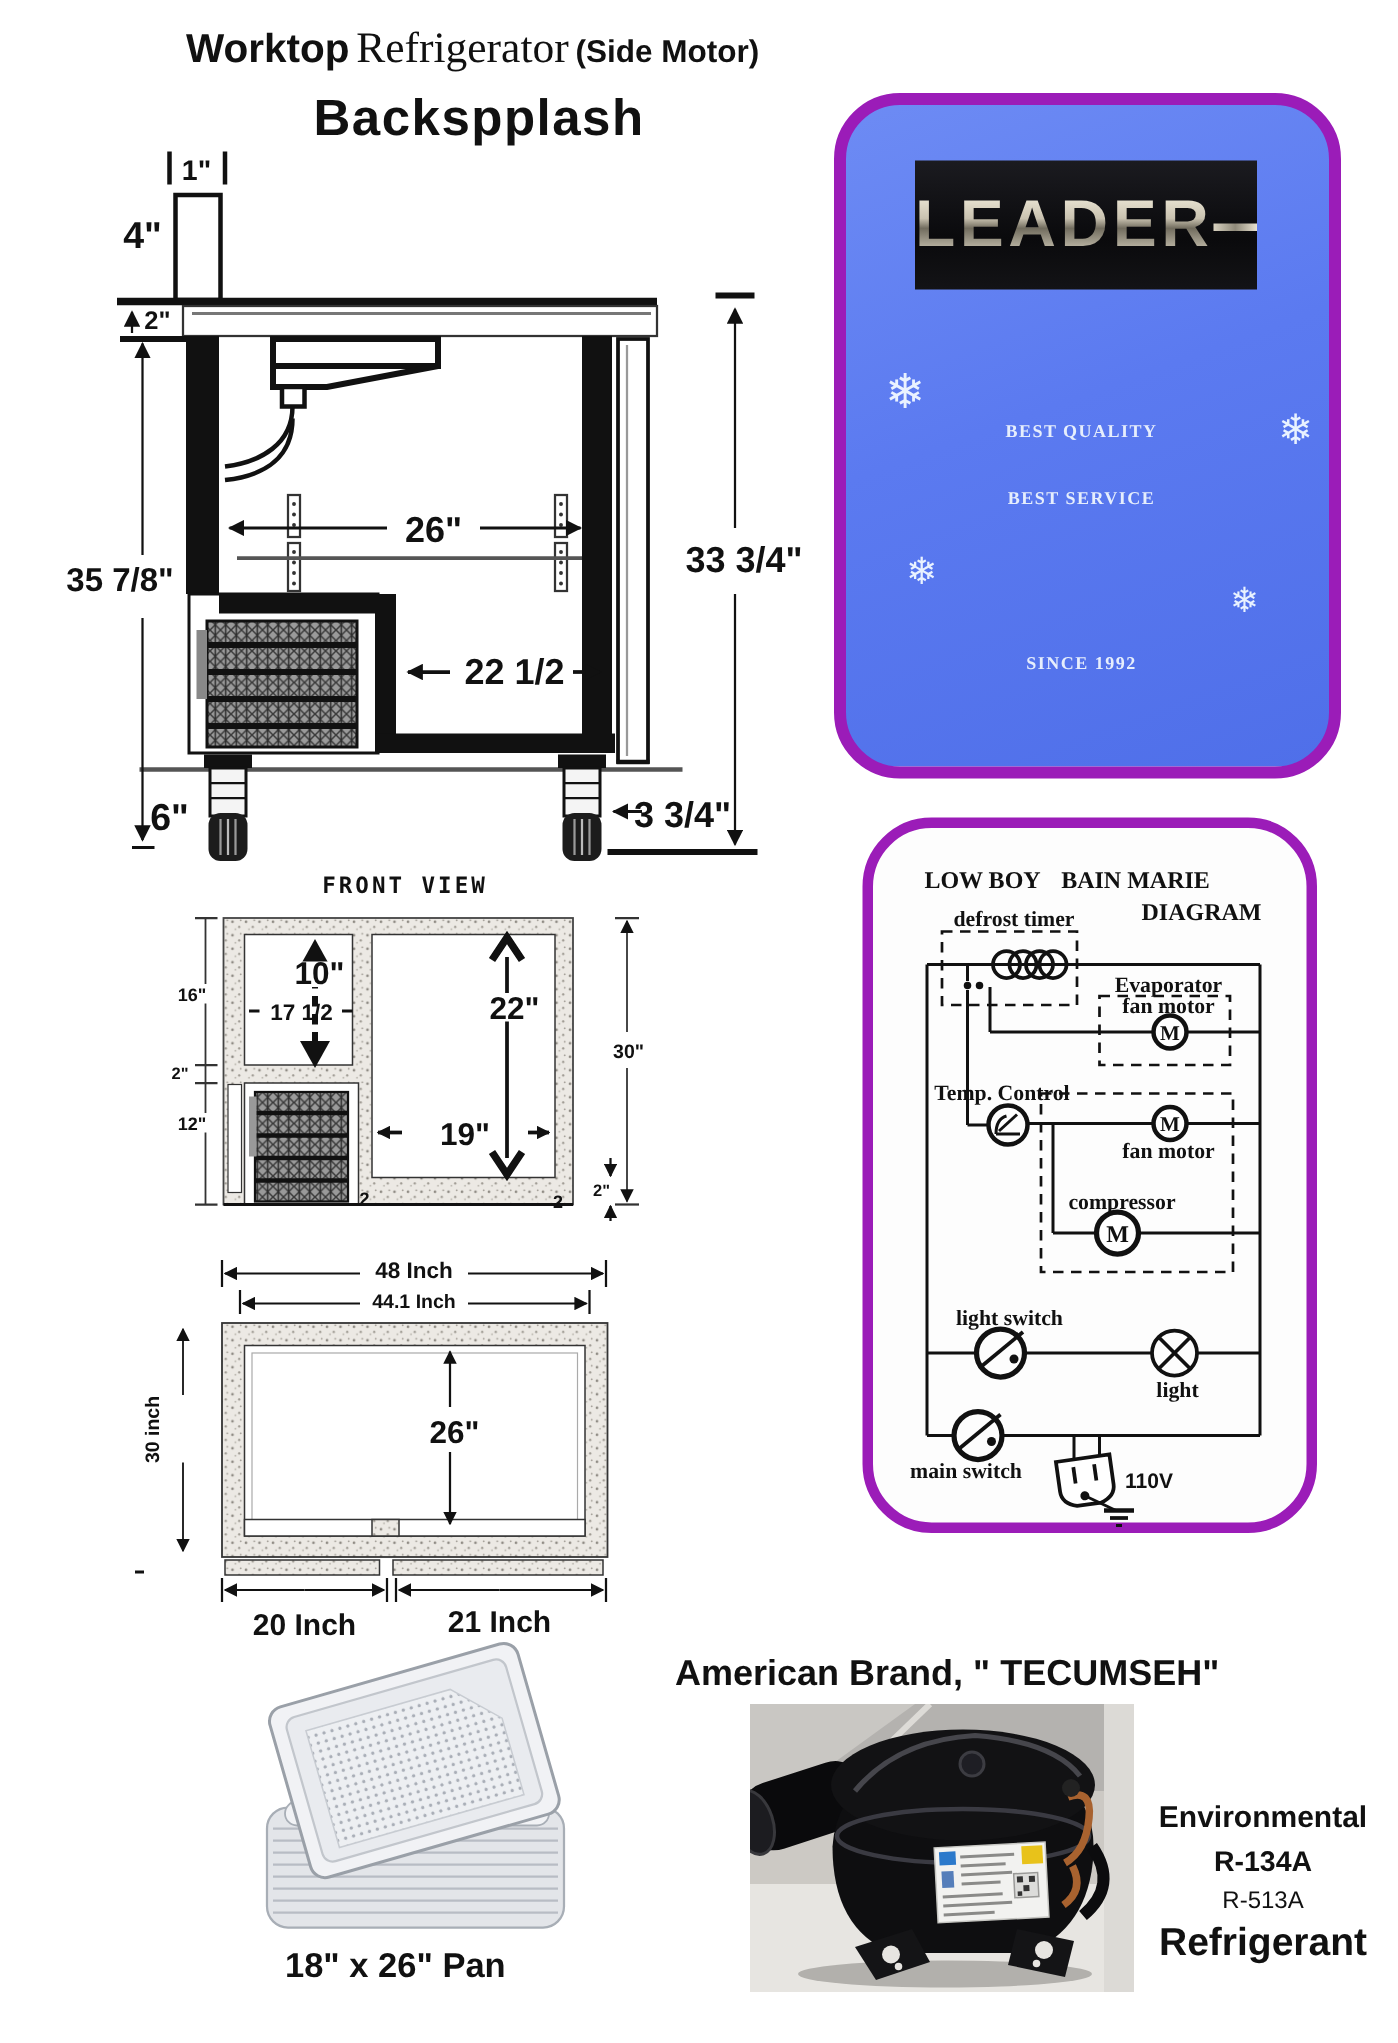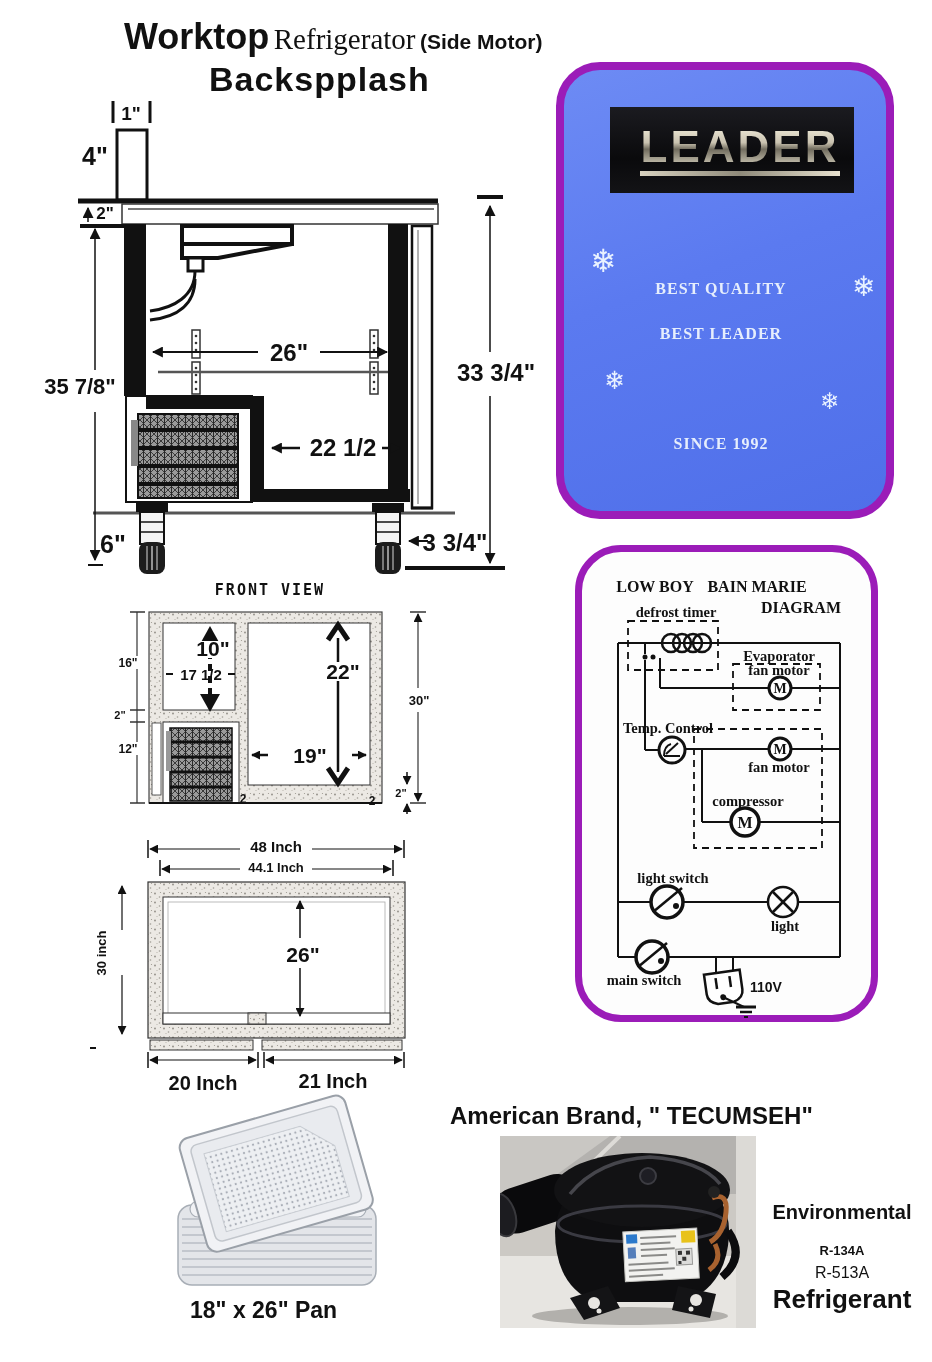--- a/index.html
+++ b/index.html
@@ -1,55 +1,55 @@
 <!DOCTYPE html>
 <html><head>
 <meta charset="utf-8">
 <style>
   html,body{margin:0;padding:0;background:#fff;}
   #page{position:relative;width:932px;height:1362px;background:#fff;overflow:hidden;
         font-family:"Liberation Sans",sans-serif;color:#111;}
   .abs{position:absolute;}
   
   #hdr{left:124px;top:16px;white-space:nowrap;}
-  #hdr .t1{font-weight:bold;font-size:36px;}
+  #hdr .t1{font-weight:bold;font-size:27px;}
   #hdr .t2{font-family:"Liberation Serif",serif;font-size:29px;margin-top:17px;}
   #hdr .t3{font-weight:bold;font-size:21px;margin-top:20px;}
   #sub{left:209px;top:60px;font-weight:bold;font-size:34px;letter-spacing:1px;}
   
   text{fill:#111;}
   .dim{font-family:"Liberation Sans",sans-serif;font-weight:bold;}
   .mono{font-family:"DejaVu Sans Mono",monospace;font-weight:bold;letter-spacing:2px;}
   .wd{font-family:"Liberation Serif",serif;font-weight:bold;}
   line,path,polyline{stroke-linecap:butt;}
   
   #leader{left:556px;top:62px;width:338px;height:457px;box-sizing:border-box;
           border:8px solid #9b1cb8;border-radius:44px;
           background:linear-gradient(160deg,#6d8bf4 0%,#5b7af0 45%,#4f6fe9 100%);}
   #leaderLogo{position:absolute;left:46px;top:37px;width:228px;height:86px;
           background:linear-gradient(180deg,#1b1b20,#0a0a0c 60%,#131316);
-          display:flex;flex-direction:column;align-items:center;justify-content:center;padding-left:16px;}
+          display:flex;flex-direction:row;align-items:center;justify-content:flex-end;}
   #leaderLogo .word{font-weight:bold;font-size:44px;letter-spacing:3px;line-height:1;
           background:linear-gradient(180deg,#f2eddc 0%,#c9c2b0 40%,#716c5e 55%,#ded8c6 100%);
           -webkit-background-clip:text;background-clip:text;color:transparent;}
   #leaderLogo .bar{width:88%;height:5px;margin-top:2px;
           background:linear-gradient(90deg,#d8d2c0,#8f8a7a,#e8e2d0);}
   .lline{position:absolute;left:0;right:8px;text-align:center;
-          font-family:"Liberation Serif",serif;font-weight:bold;font-size:16px;
+          font-family:"Liberation Serif",serif;font-weight:bold;font-size:12px;
           color:#e6eefc;letter-spacing:1px;}
   .snow{position:absolute;color:#e9f2ff;font-family:"DejaVu Sans",sans-serif;}
   
   #wiring{left:575px;top:545px;width:303px;height:477px;box-sizing:border-box;
           border:7px solid #9b1cb8;border-radius:46px;background:#fdfdfd;}
   
   #panCap{left:190px;top:1297px;font-weight:bold;font-size:23px;}
   #tecHead{left:450px;top:1102px;font-weight:bold;font-size:24px;white-space:nowrap;}
   #envBlock{left:752px;top:1165px;width:180px;text-align:center;}
   #envBlock .e1{font-weight:bold;font-size:20px;margin-top:36px;}
-  #envBlock .e2{font-weight:bold;font-size:13px;margin-top:19px;}
+  #envBlock .e2{font-weight:bold;font-size:19px;margin-top:7px;}
   #envBlock .e3{font-weight:normal;font-size:16px;margin-top:6px;}
   #envBlock .e4{font-weight:bold;font-size:26px;margin-top:2px;}
 </style>
 </head>
 <body>
 
 <div id="page">
 
   <div class="abs" id="hdr">
     <span class="t1">Worktop</span>
@@ -190,21 +190,21 @@
     <line x1="428" y1="541" x2="409" y2="541" stroke="#111" stroke-width="2" marker-end="url(#svA)"></line>
     <text class="dim" x="455" y="551" font-size="24" text-anchor="middle">3 3/4"</text>
   </svg>
 
   <div class="abs" id="leader">
     <div id="leaderLogo">
       <div class="word">LEADER</div>
       <div class="bar"></div>
     </div>
     <div class="lline" style="top:210px">BEST QUALITY</div>
-    <div class="lline" style="top:255px">BEST LEADER</div>
+    <div class="lline" style="top:255px">BEST SERVICE</div>
     <div class="lline" style="top:365px">SINCE 1992</div>
     <div class="snow" style="left:26px;top:172px;font-size:32px">❄</div>
     <div class="snow" style="left:288px;top:200px;font-size:28px">❄</div>
     <div class="snow" style="left:40px;top:296px;font-size:25px">❄</div>
     <div class="snow" style="left:256px;top:318px;font-size:23px">❄</div>
   </div>
 
   <svg class="abs" style="left:95px;top:575px" width="345" height="245" viewBox="95 575 345 245">
     <defs>
       <marker id="fvA" viewBox="0 0 10 10" refX="9" refY="5" markerWidth="9" markerHeight="9" markerUnits="userSpaceOnUse" orient="auto">

